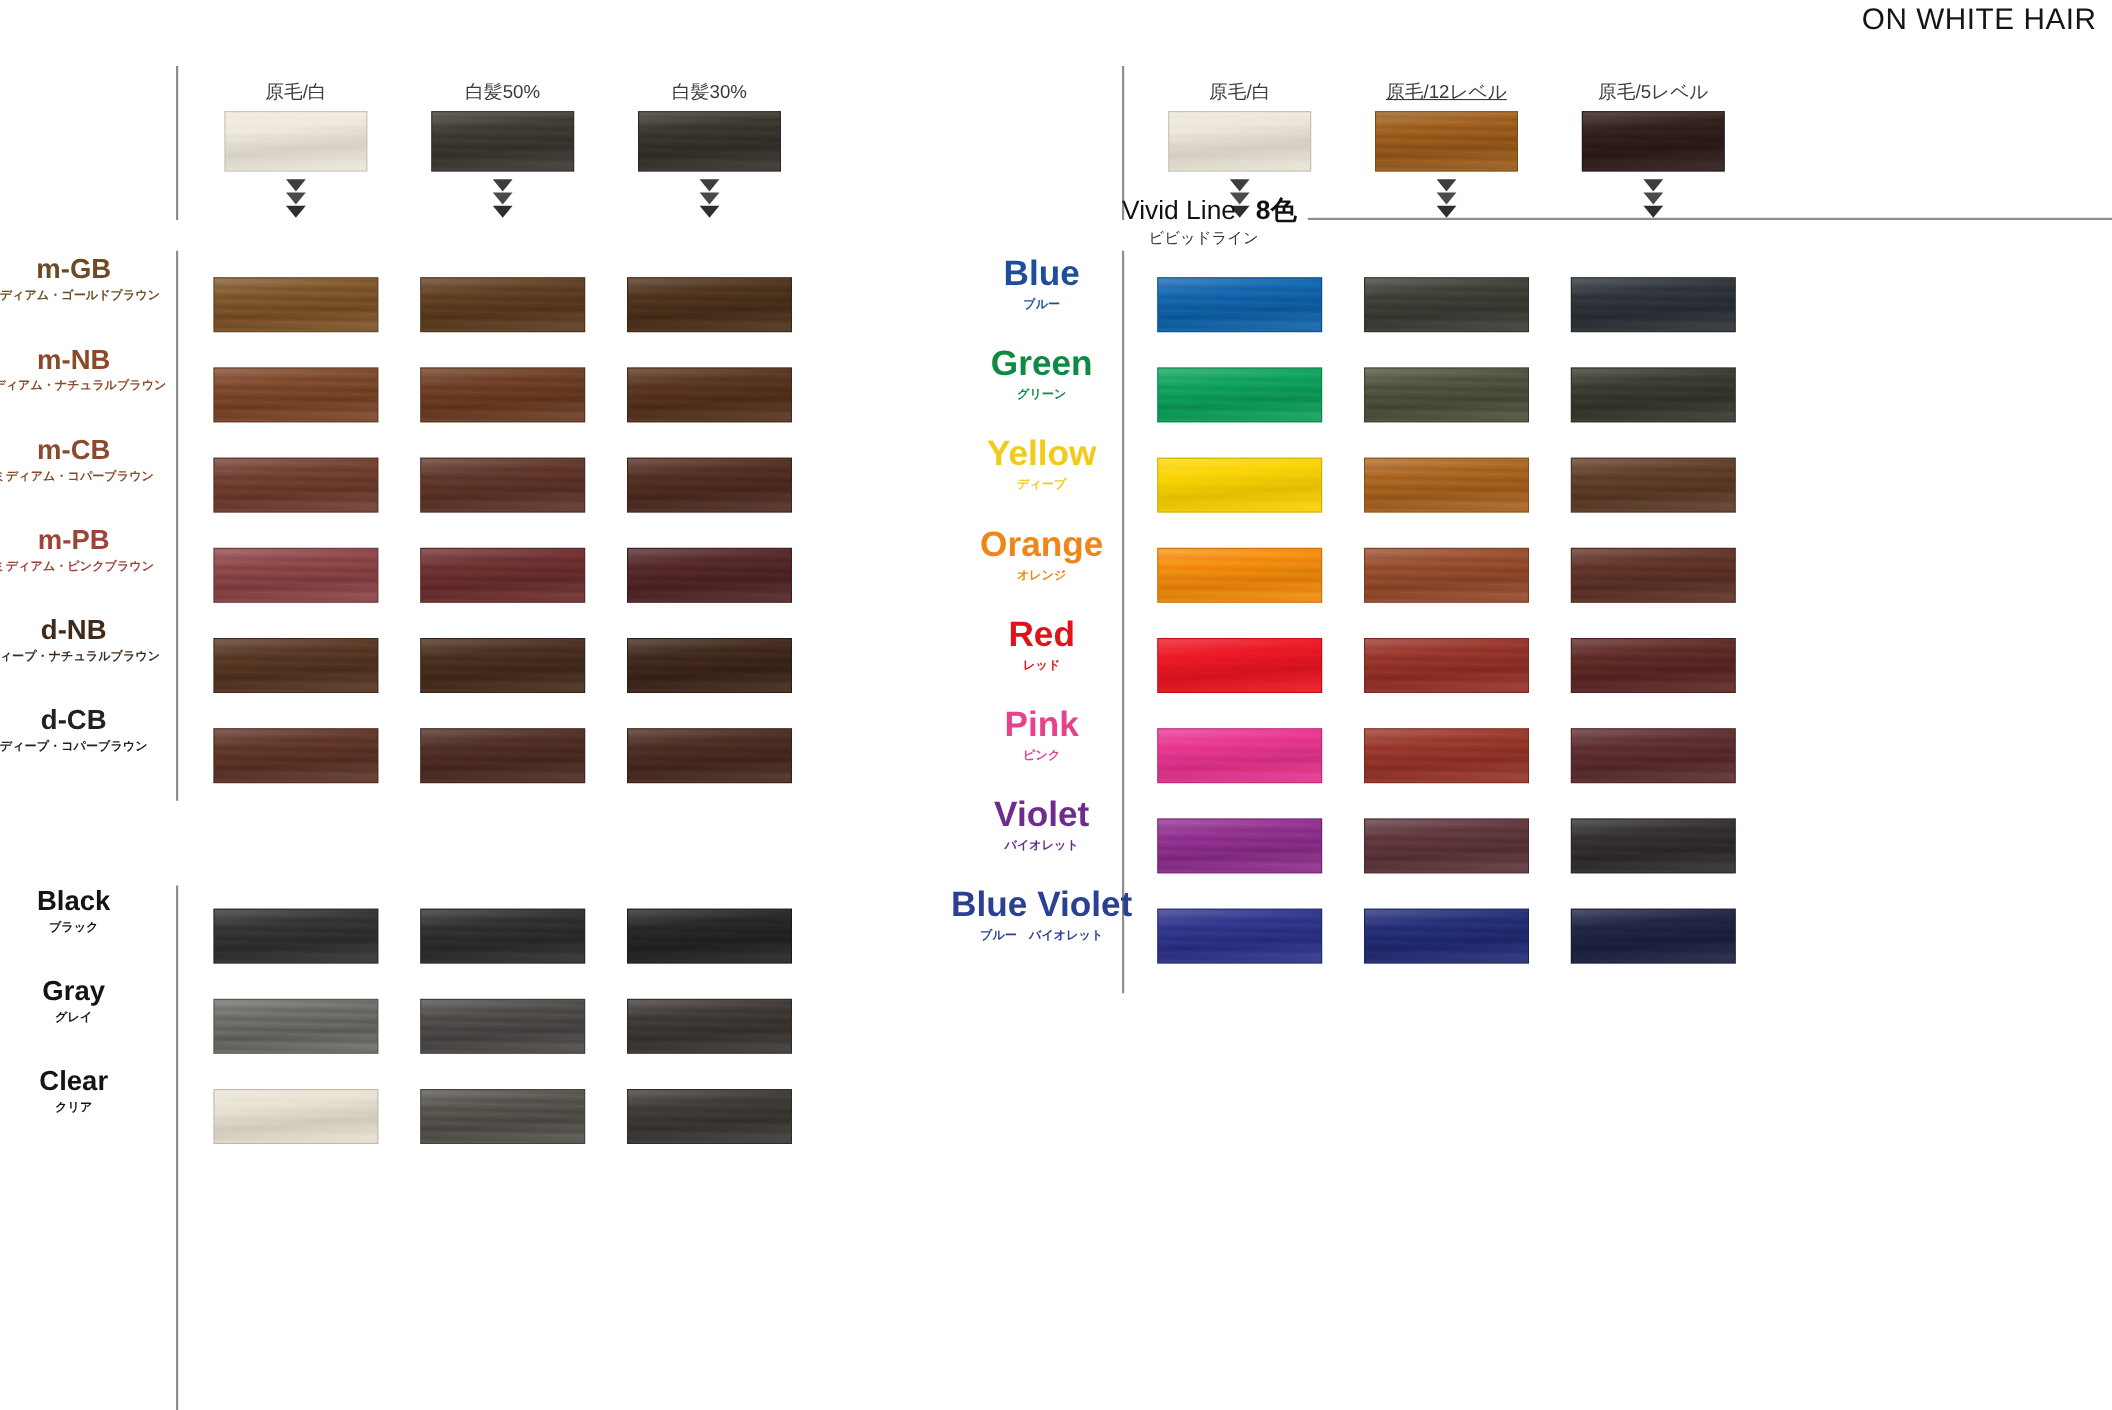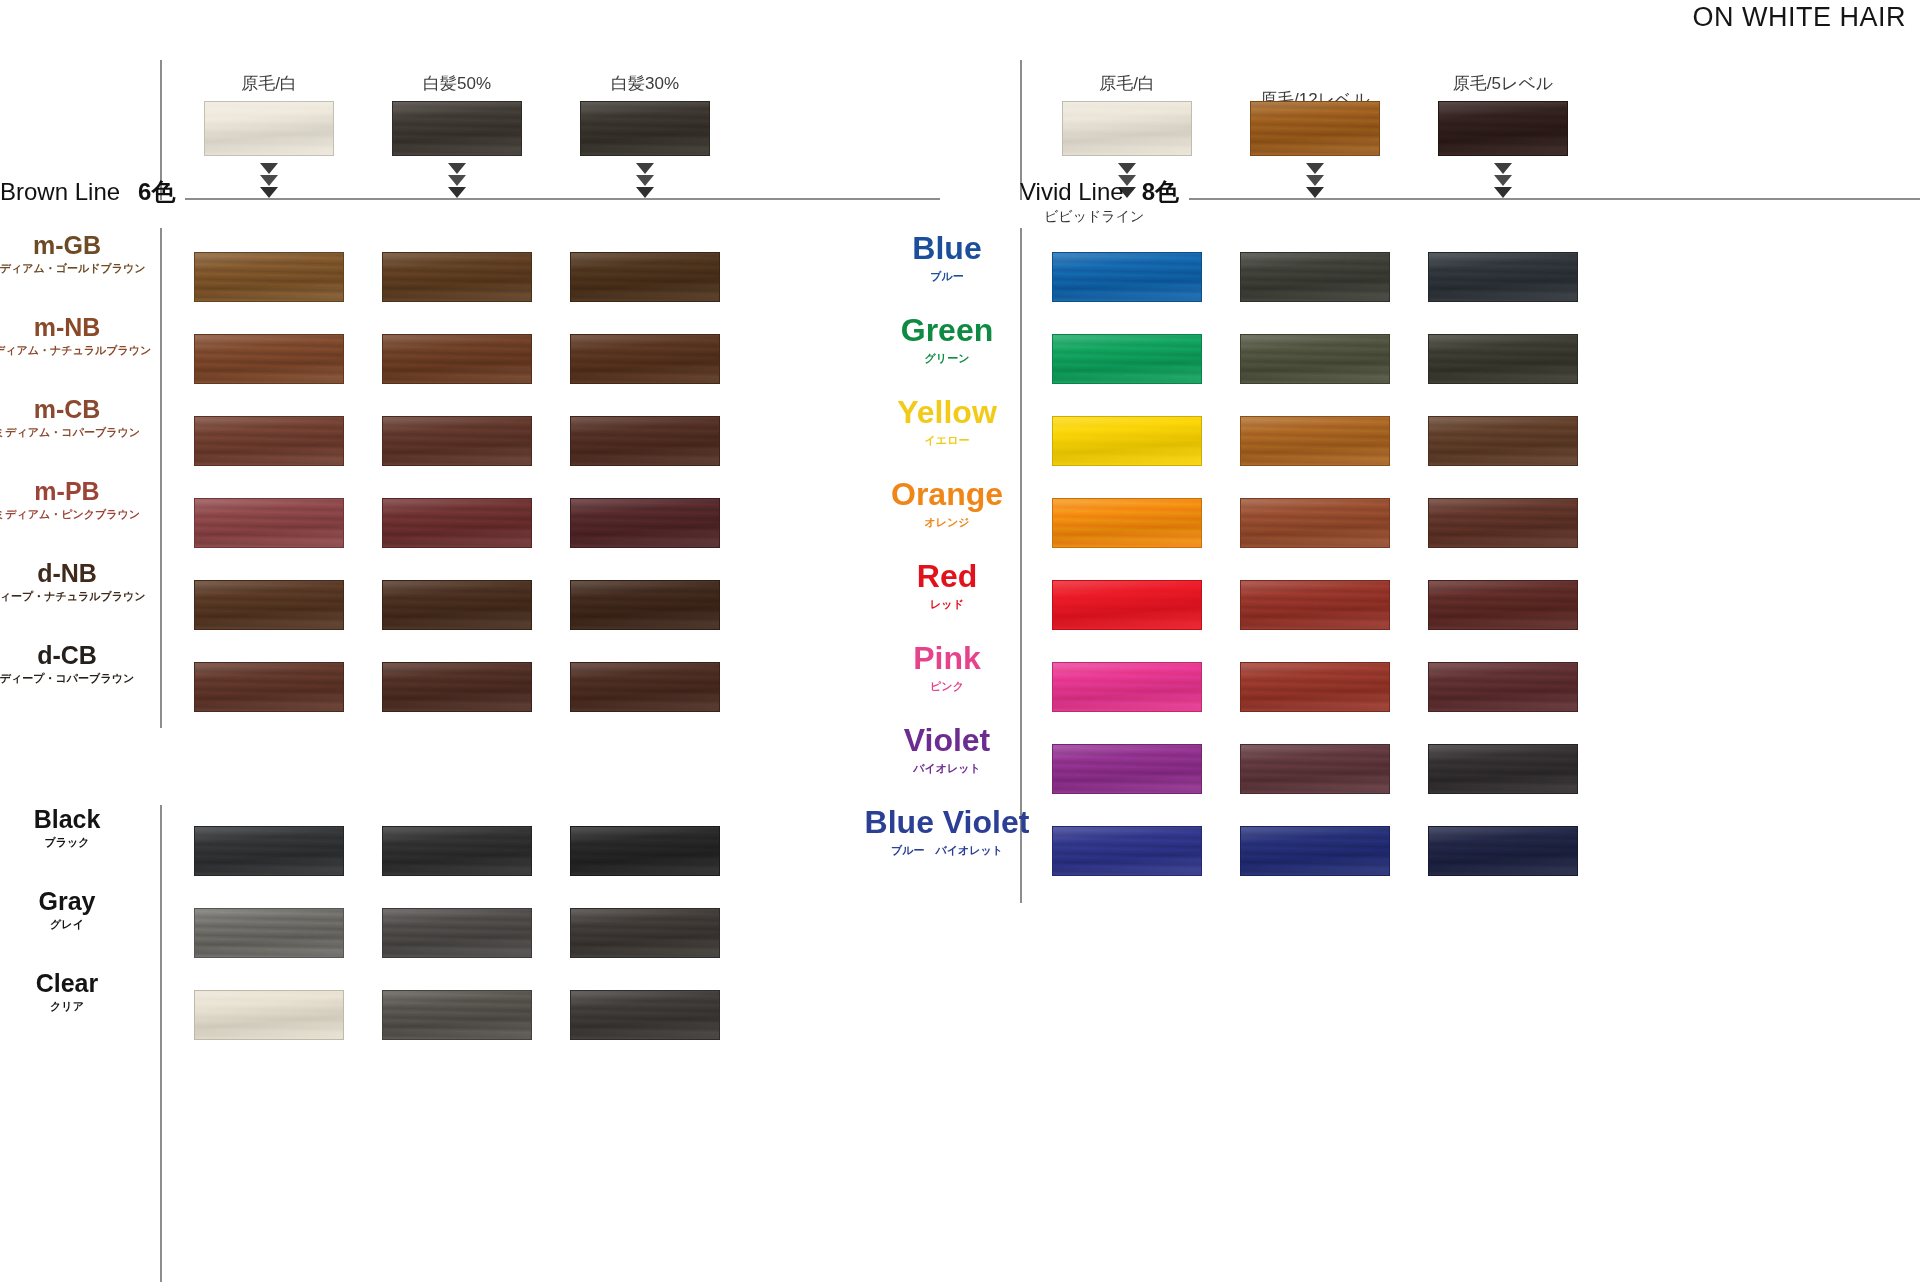--- a/index.html
+++ b/index.html
@@ -179,25 +179,20 @@
         <div class="swatch" style="left: 580px; top: 101px; width: 130px; height: 55px; background: rgb(53, 48, 41);">
           <div class="grain"></div>
           <div class="sheen"></div>
         </div>
         <div class="arrows" style="left: 631px; top: 163px;">
           <i></i>
           <i></i>
           <i></i>
         </div>
         <div class="section-head" style="top: 180px;">
-          <div class="sh-row">
-            <div class="sh-en">Brown Line</div>
-            <div class="sh-count">6色</div>
-            <div class="sh-bar"></div>
-          </div>
         </div>
         <div class="shade-name" style="left: -33px; top: 232px;">
           <div class="sn-en" style="color: rgb(109, 75, 37);">m-GB</div>
           <div class="sn-jp" style="color: rgb(109, 75, 37);">ミディアム・ゴールドブラウン</div>
         </div>
         <div class="swatch" style="left: 194px; top: 252px; width: 150px; height: 50px; background: rgb(124, 82, 38);">
           <div class="grain"></div>
           <div class="sheen"></div>
         </div>
         <div class="swatch" style="left: 382px; top: 252px; width: 150px; height: 50px; background: rgb(92, 58, 29);">
@@ -348,21 +343,21 @@
         <div class="col-head" style="left: 7px; top: 72px; width: 200px;">原毛/白</div>
         <div class="swatch" style="left: 42px; top: 101px; width: 130px; height: 55px; background: rgb(236, 230, 216);">
           <div class="grain"></div>
           <div class="sheen"></div>
         </div>
         <div class="arrows" style="left: 93px; top: 163px;">
           <i></i>
           <i></i>
           <i></i>
         </div>
-        <div class="col-head" style="left: 195px; top: 88px; width: 200px;">原毛/12レベル</div>
+        <div class="col-head" style="left: 195px; top: 72px; width: 200px; text-decoration: underline;">原毛/12レベル</div>
         <div class="swatch" style="left: 230px; top: 101px; width: 130px; height: 55px; background: rgb(155, 90, 24);">
           <div class="grain"></div>
           <div class="sheen"></div>
         </div>
         <div class="arrows" style="left: 281px; top: 163px;">
           <i></i>
           <i></i>
           <i></i>
         </div>
         <div class="col-head" style="left: 383px; top: 72px; width: 200px;">原毛/5レベル</div>
@@ -410,21 +405,21 @@
         <div class="swatch" style="left: 220px; top: 334px; width: 150px; height: 50px; background: rgb(75, 79, 58);">
           <div class="grain"></div>
           <div class="sheen"></div>
         </div>
         <div class="swatch" style="left: 408px; top: 334px; width: 150px; height: 50px; background: rgb(55, 54, 44);">
           <div class="grain"></div>
           <div class="sheen"></div>
         </div>
         <div class="shade-name vivid" style="left: -173px; top: 396px;">
           <div class="sn-en" style="color: rgb(242, 203, 26);">Yellow</div>
-          <div class="sn-jp" style="color: rgb(242, 203, 26);">イエロー</div>
+          <div class="sn-jp" style="color: rgb(242, 203, 26);">ディープ</div>
         </div>
         <div class="swatch" style="left: 32px; top: 416px; width: 150px; height: 50px; background: rgb(251, 212, 0);">
           <div class="grain"></div>
           <div class="sheen"></div>
         </div>
         <div class="swatch" style="left: 220px; top: 416px; width: 150px; height: 50px; background: rgb(169, 98, 29);">
           <div class="grain"></div>
           <div class="sheen"></div>
         </div>
         <div class="swatch" style="left: 408px; top: 416px; width: 150px; height: 50px; background: rgb(93, 58, 37);">

